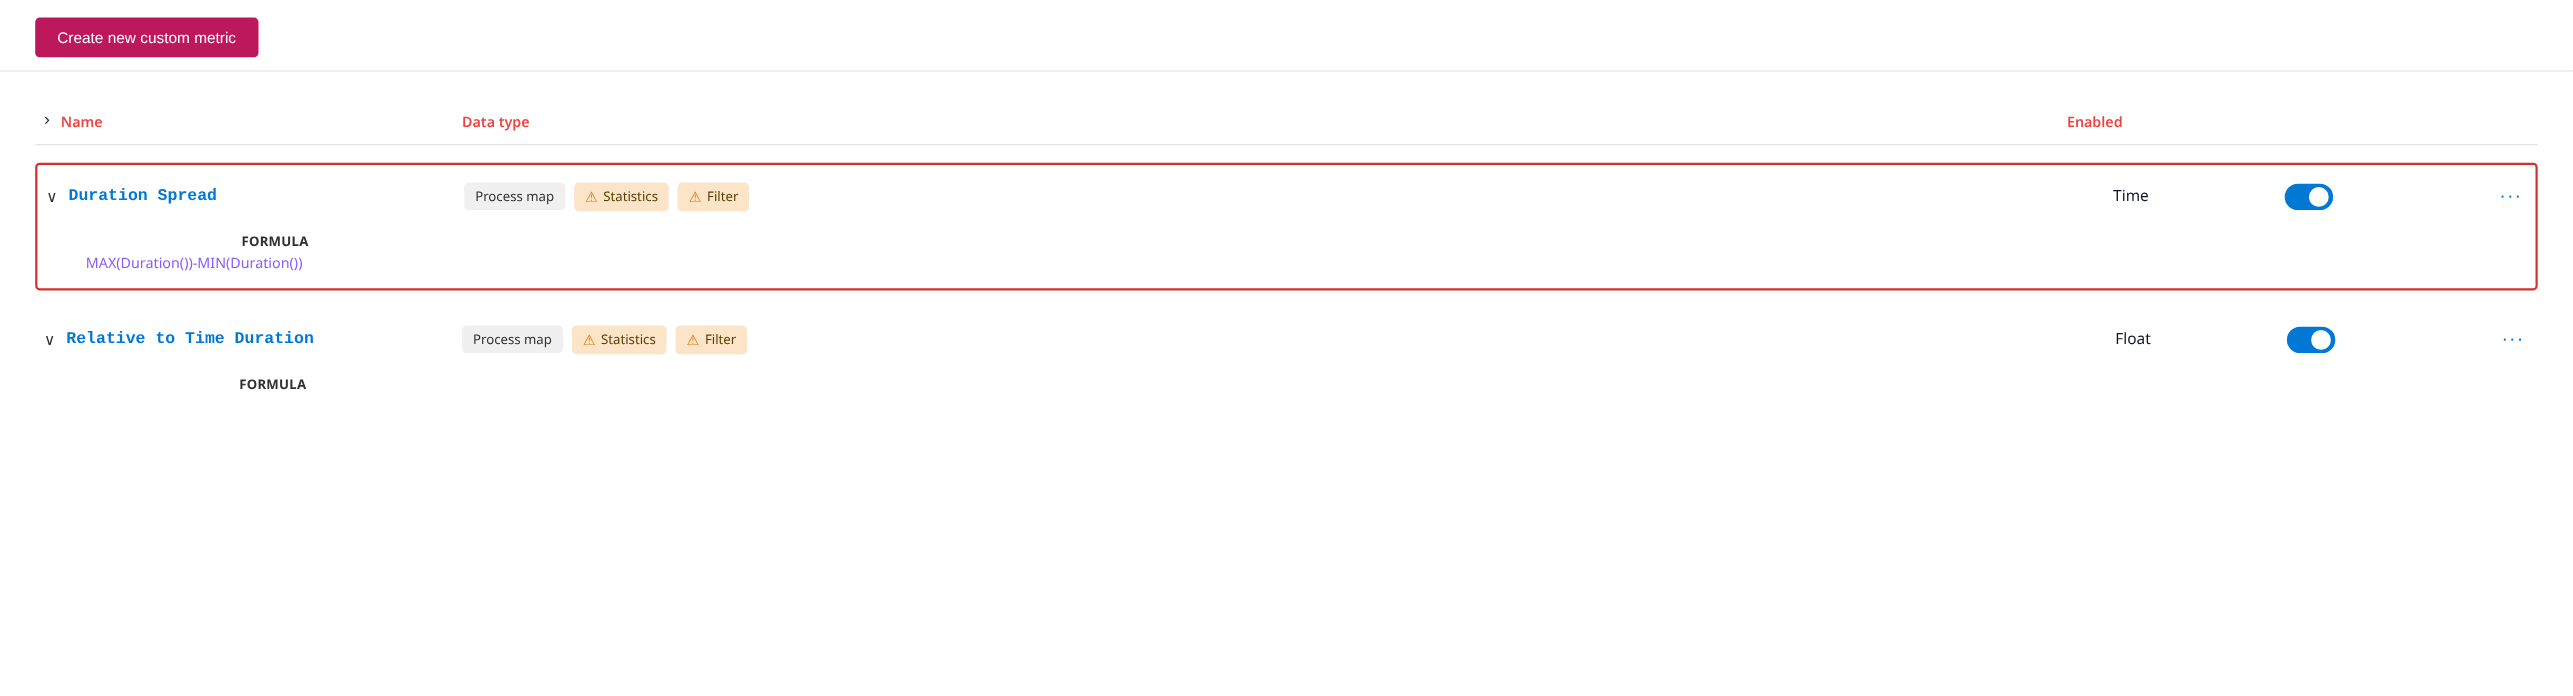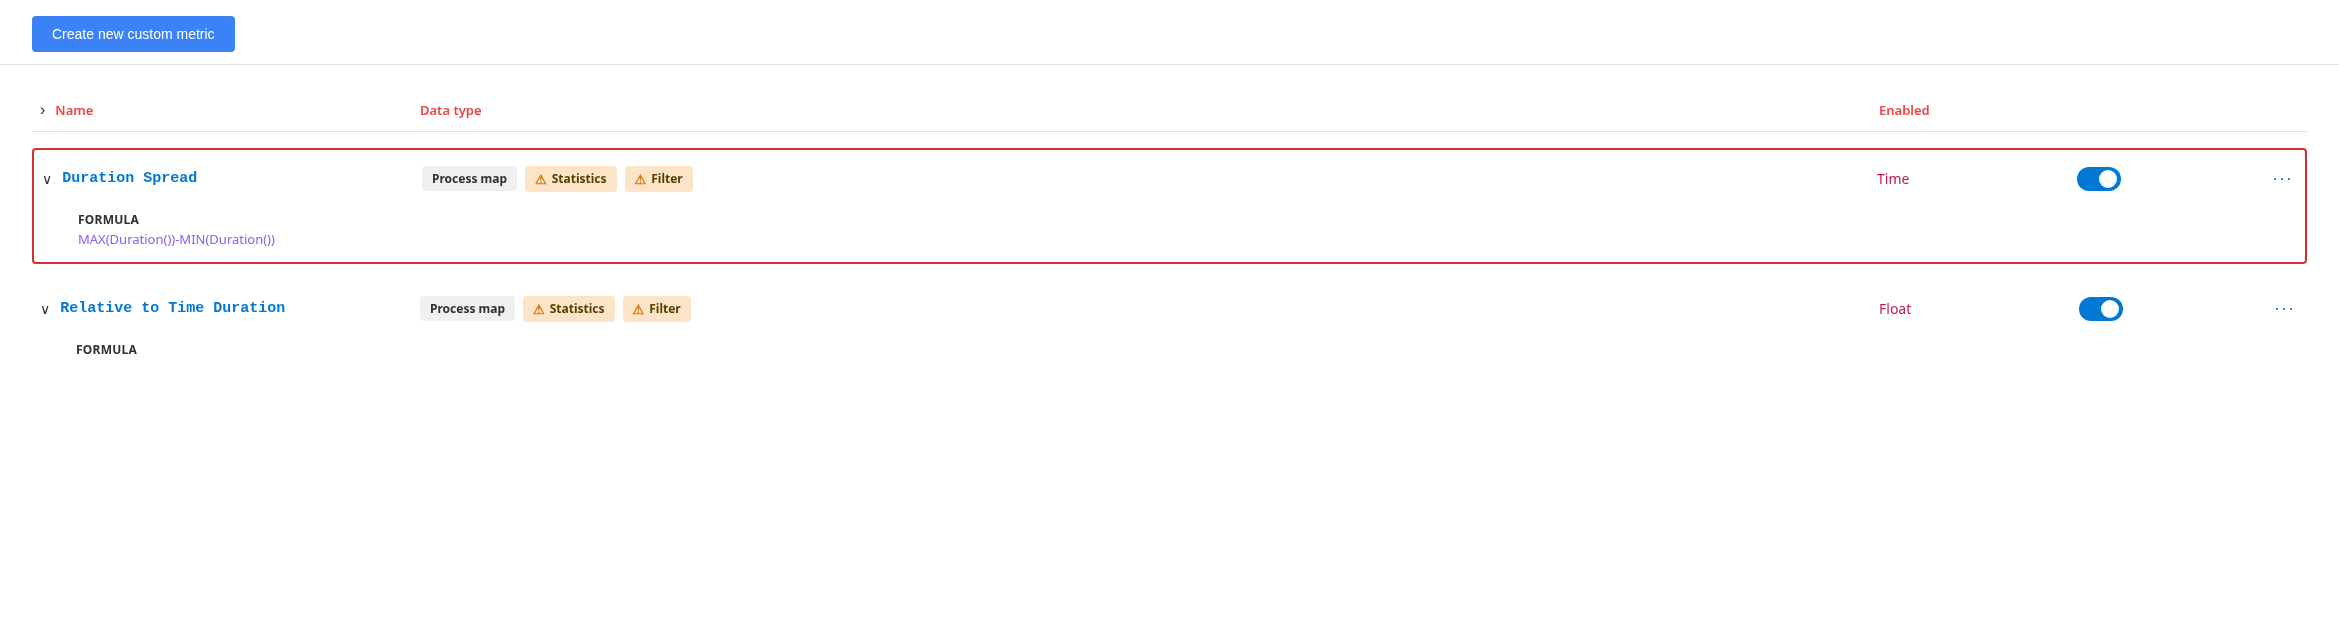--- a/index.html
+++ b/index.html
@@ -25,21 +25,21 @@
       margin-bottom: 2px;
     }
 
     .header-left .page-title {
       font-size: 22px;
       font-weight: 600;
       color: #1a1a1a;
     }
 
     .create-btn {
-      background: #3b82f6;
+      background: #be185d;
       color: #fff;
       border: none;
       border-radius: 4px;
       padding: 10px 20px;
       font-size: 14px;
       font-weight: 500;
       cursor: pointer;
       white-space: nowrap;
     }
 
@@ -121,20 +121,21 @@
     .formula-block {
       padding-left: 36px;
     }
 
     .formula-label {
       font-size: 12px;
       font-weight: 700;
       color: #323130;
       margin-bottom: 2px;
       letter-spacing: 0.02em;
+      text-align: center;
     }
 
     .formula-text {
       font-size: 13px;
       color: #8b5cf6;
     }
 
     
     .metric-type-cell {
       display: flex;
@@ -143,42 +144,43 @@
       flex-wrap: wrap;
     }
 
     .badge {
       display: inline-flex;
       align-items: center;
       gap: 5px;
       padding: 4px 10px;
       border-radius: 4px;
       font-size: 12px;
-      font-weight: 700;
+      font-weight: 400;
       white-space: nowrap;
     }
 
     .badge-neutral {
       background: #f0f0f0;
       color: #323130;
     }
 
     .badge-warning {
       background: #fce4c8;
       color: #5a3e00;
     }
 
     .badge-warning .warning-icon {
       color: #d97706;
       font-size: 13px;
     }
 
     .data-type-cell {
       font-size: 14px;
-      color: #be185d;
+      color: #0f172a;
+      margin-left: 44px;
     }
 
     
     .toggle-switch {
       position: relative;
       display: inline-block;
       width: 44px;
       height: 24px;
       cursor: pointer;
     }

